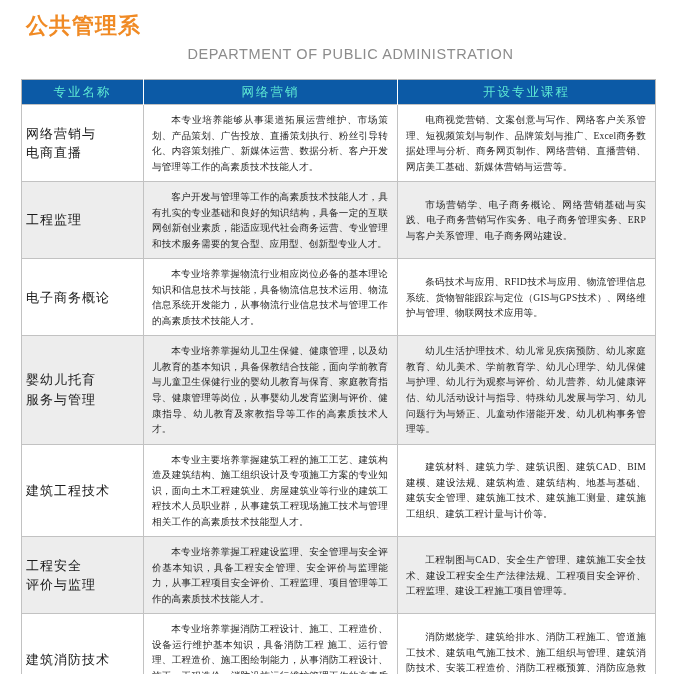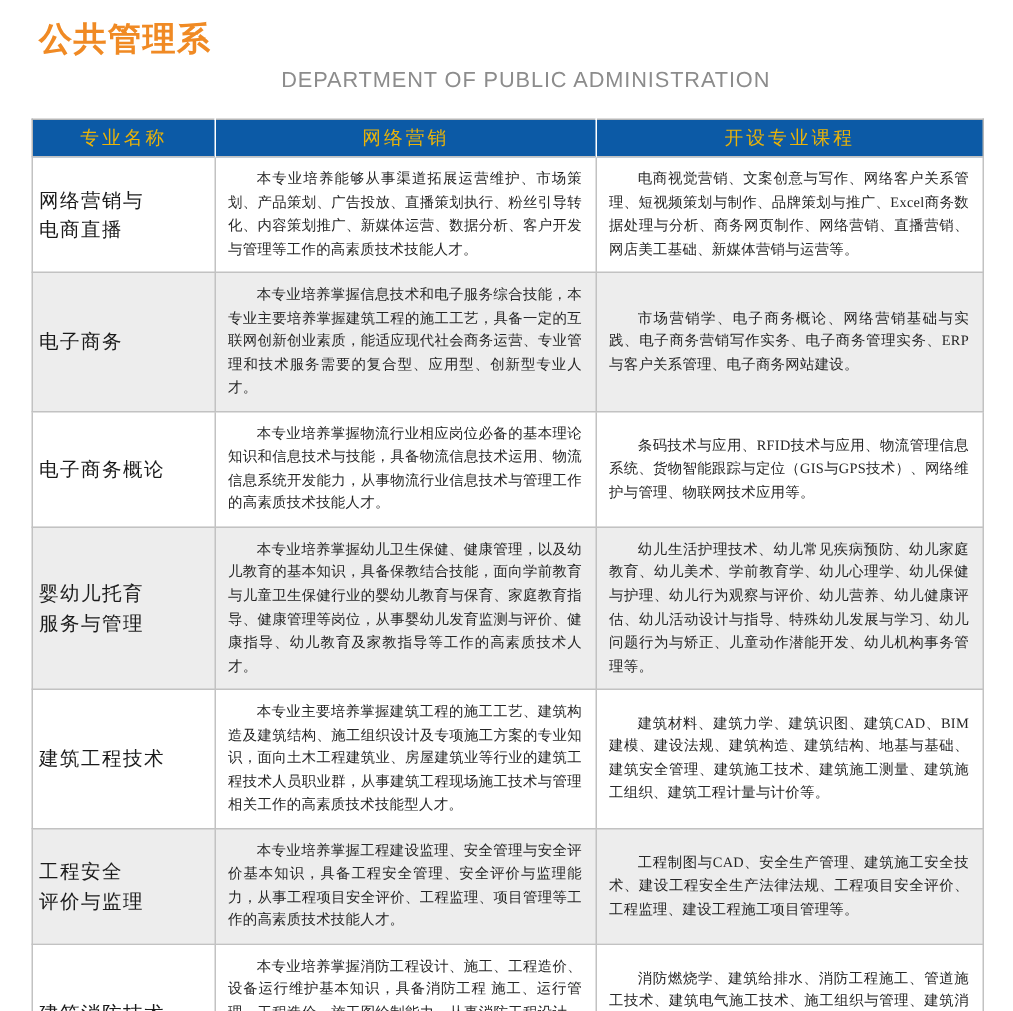--- a/index.html
+++ b/index.html
@@ -55,21 +55,21 @@
     border-collapse: collapse;
     table-layout: fixed;
     border: 1px solid #b7b7b7;
   }
   table.majors col.c1 { width: 122px; }
   table.majors col.c2 { width: 254px; }
   table.majors col.c3 { width: 258px; }
 
   thead th {
     background: #0c5aa6;
-    color: #eab308;
+    color: #5eead4;
     font-size: 12.5px;
     font-weight: normal;
     letter-spacing: 2px;
     height: 25px;
     padding: 0;
     vertical-align: middle;
     border-right: 1px solid #ffffff;
   }
   thead th:last-child { border-right: none; }
 
@@ -129,22 +129,22 @@
           <th>开设专业课程</th>
         </tr>
       </thead>
       <tbody id="majors-body">
           <tr>
             <td class="name">网络营销与<br>电商直播</td>
             <td class="goal">本专业培养能够从事渠道拓展运营维护、市场策划、产品策划、广告投放、直播策划执行、粉丝引导转化、内容策划推广、新媒体运营、数据分析、客户开发与管理等工作的高素质技术技能人才。</td>
             <td class="courses">电商视觉营销、文案创意与写作、网络客户关系管理、短视频策划与制作、品牌策划与推广、Excel商务数据处理与分析、商务网页制作、网络营销、直播营销、网店美工基础、新媒体营销与运营等。</td>
           </tr>
           <tr class="alt">
-            <td class="name">电子商务</td>
-            <td class="goal">本专业培养掌握信息技术和电子服务综合技能，本专业主要培养掌握建筑工程的施工工艺，具备一定的互联网创新创业素质，能适应现代社会商务运营、专业管理和技术服务需要的复合型、应用型、创新型专业人才。</td>
+            <td class="name">工程监理</td>
+            <td class="goal">客户开发与管理等工作的高素质技术技能人才，具有扎实的专业基础和良好的知识结构，具备一定的互联网创新创业素质，能适应现代社会商务运营、专业管理和技术服务需要的复合型、应用型、创新型专业人才。</td>
             <td class="courses">市场营销学、电子商务概论、网络营销基础与实践、电子商务营销写作实务、电子商务管理实务、ERP与客户关系管理、电子商务网站建设。</td>
           </tr>
           <tr>
             <td class="name">电子商务概论</td>
             <td class="goal">本专业培养掌握物流行业相应岗位必备的基本理论知识和信息技术与技能，具备物流信息技术运用、物流信息系统开发能力，从事物流行业信息技术与管理工作的高素质技术技能人才。</td>
             <td class="courses">条码技术与应用、RFID技术与应用、物流管理信息系统、货物智能跟踪与定位（GIS与GPS技术）、网络维护与管理、物联网技术应用等。</td>
           </tr>
           <tr class="alt">
             <td class="name">婴幼儿托育<br>服务与管理</td>
             <td class="goal">本专业培养掌握幼儿卫生保健、健康管理，以及幼儿教育的基本知识，具备保教结合技能，面向学前教育与儿童卫生保健行业的婴幼儿教育与保育、家庭教育指导、健康管理等岗位，从事婴幼儿发育监测与评价、健康指导、幼儿教育及家教指导等工作的高素质技术人才。</td>

